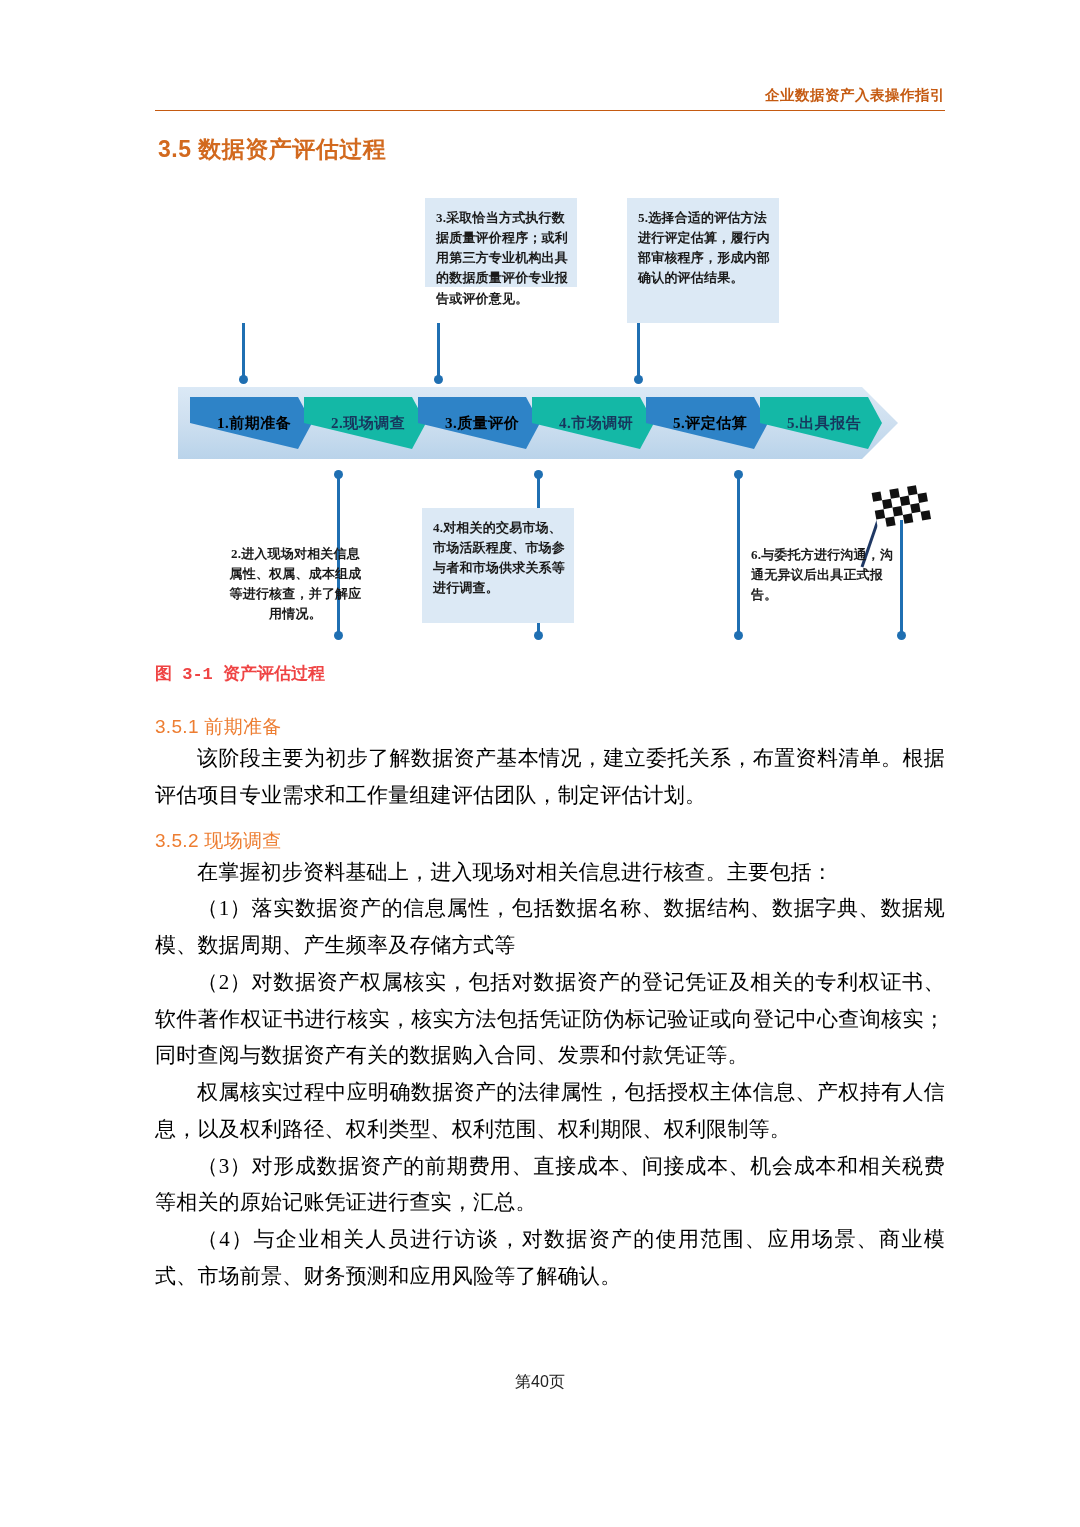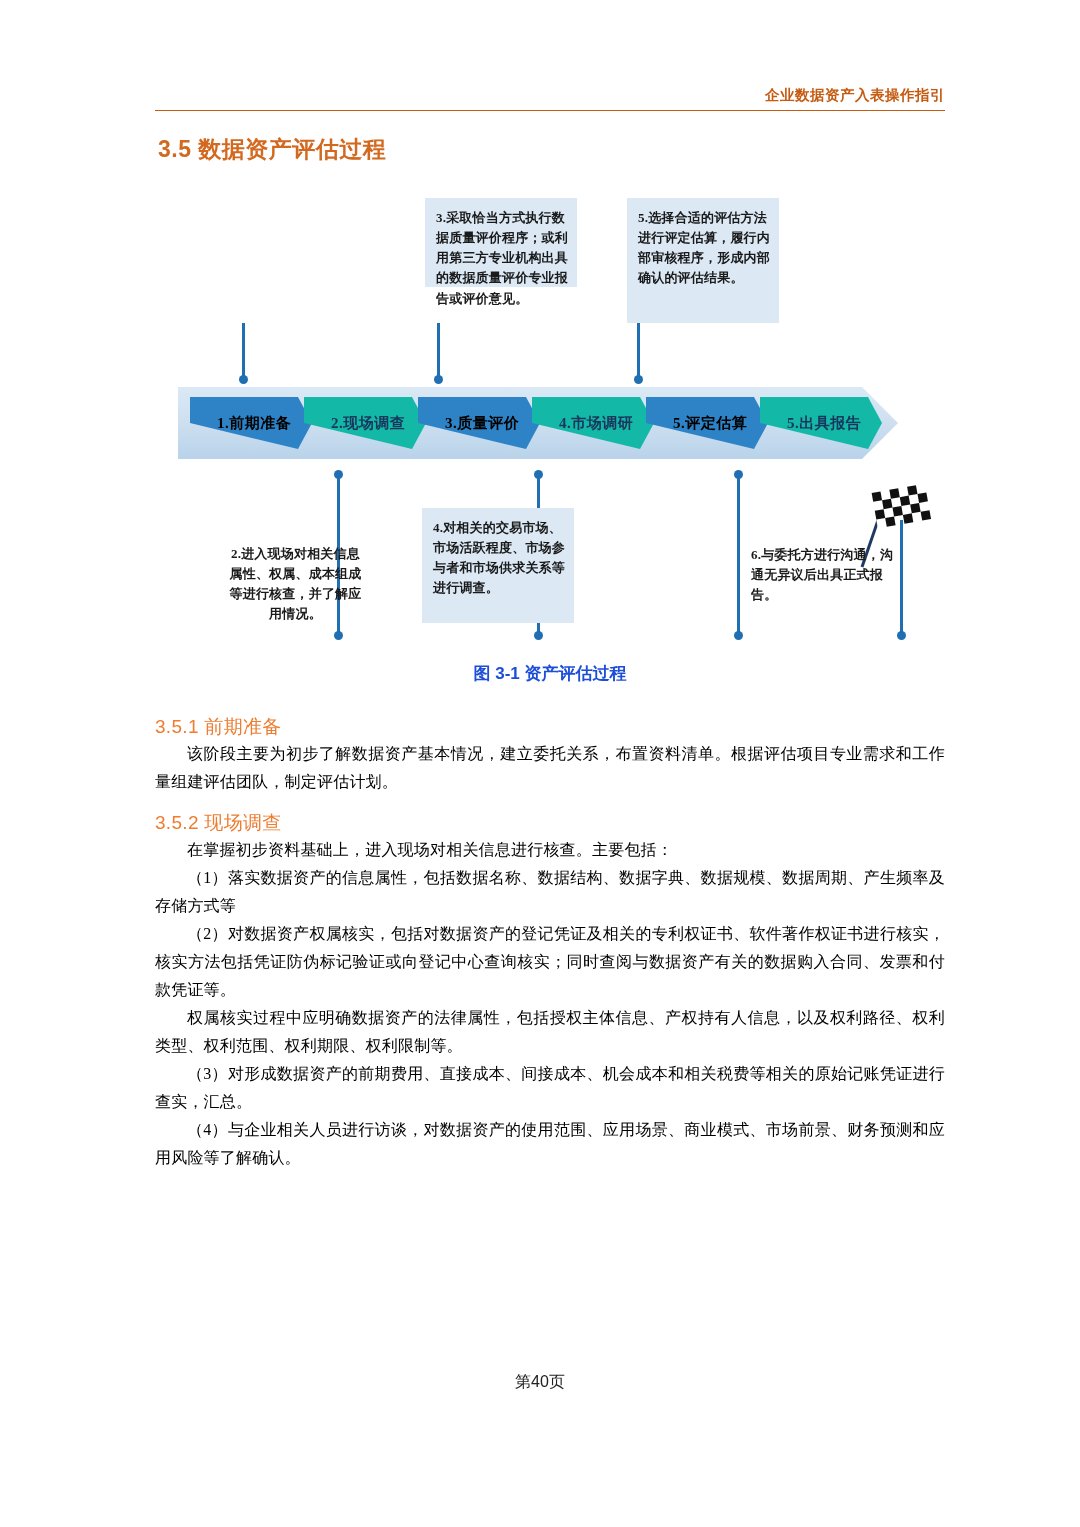--- a/index.html
+++ b/index.html
@@ -146,37 +146,36 @@
     top: 110px;
     width: 90px;
     height: 85px;
   }
 
   .figcaption {
     position: absolute;
     top: 662px;
     left: 155px;
     width: 790px;
-    text-align: center;
-    font-family: Liberation Sans, sans-serif;
+    font-family: Liberation Mono, monospace;
     font-weight: bold;
     font-size: 17px;
-    color: #1d4ed8;
+    color: #ef4444;
   }
 
   
   .body {
     position: absolute;
     top: 700px;
     left: 155px;
     width: 790px;
   }
   .body p {
     margin: 0;
-    font-size: 16px;
+    font-size: 21px;
     line-height: 1.75;
     text-align: justify;
     letter-spacing: 0.2px;
   }
   .indent { text-indent: 2em; }
   .blk { margin-top: 6px; }
   .subsec-wrap { margin: 14px 0 2px 0; }
 
   .pagenum {
     position: absolute;

